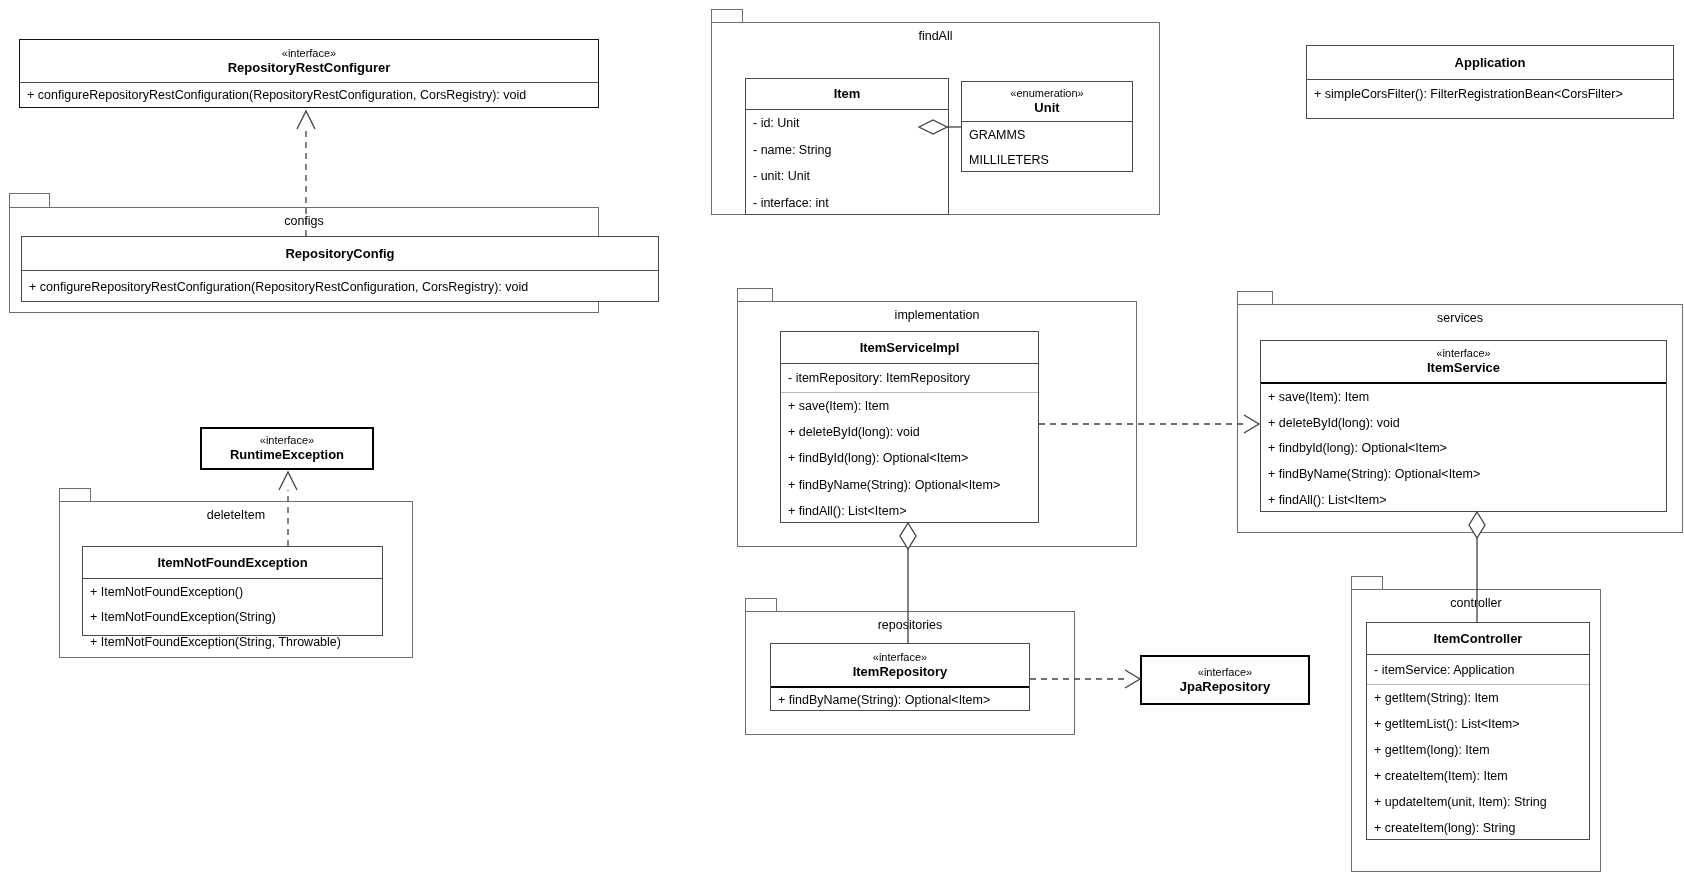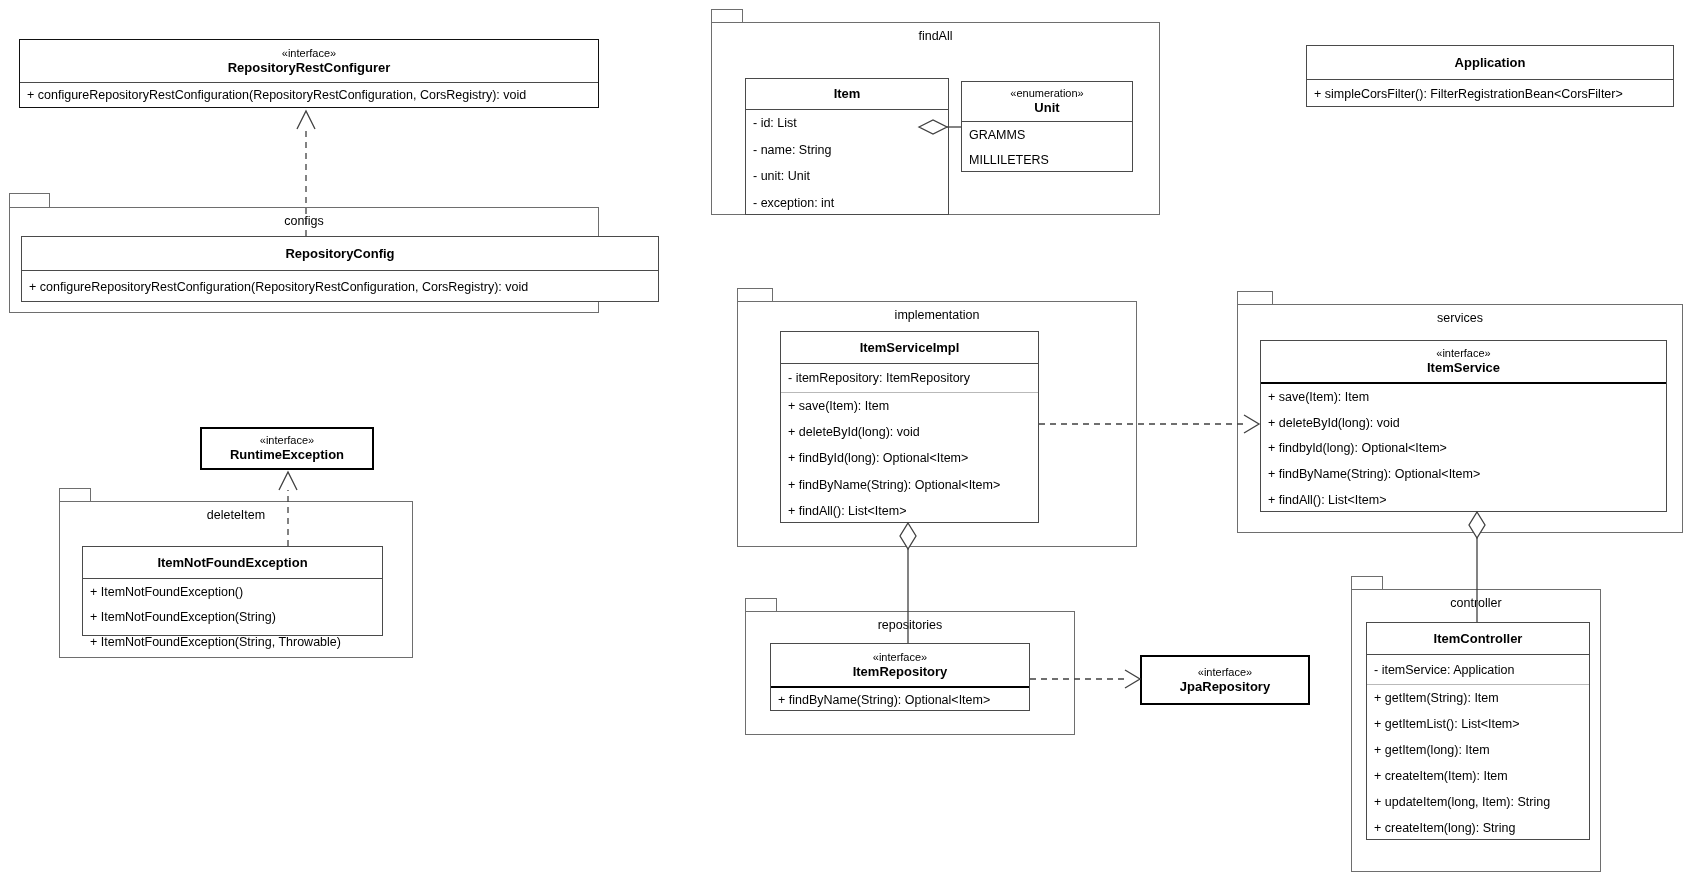--- a/index.html
+++ b/index.html
@@ -81,39 +81,39 @@
     <div class="sec">
       <div class="mrow" style="height:31px">+ configureRepositoryRestConfiguration(RepositoryRestConfiguration, CorsRegistry): void</div>
     </div>
   </div>
 
   <div class="cls" style="left:745px;top:78px;width:204px;height:137px">
     <div class="head" style="height:30px">
       <div class="cname">Item</div>
     </div>
     <div class="sec">
-      <div class="mrow" style="height:26.5px">- id: List</div>
+      <div class="mrow" style="height:26.5px">- id: Unit</div>
       <div class="mrow" style="height:26.5px">- name: String</div>
       <div class="mrow" style="height:26.5px">- unit: Unit</div>
-      <div class="mrow" style="height:26.5px">- exception: int</div>
+      <div class="mrow" style="height:26.5px">- interface: int</div>
     </div>
   </div>
 
   <div class="cls" style="left:961px;top:81px;width:172px;height:91px">
     <div class="head" style="height:39px">
       <div class="stereo">«enumeration»</div>
       <div class="cname">Unit</div>
     </div>
     <div class="sec">
       <div class="mrow" style="height:25.5px">GRAMMS</div>
       <div class="mrow" style="height:25.5px">MILLILETERS</div>
     </div>
   </div>
 
-  <div class="cls" style="left:1306px;top:45px;width:368px;height:62px">
+  <div class="cls" style="left:1306px;top:45px;width:368px;height:74px">
     <div class="head" style="height:33px">
       <div class="cname">Application</div>
     </div>
     <div class="sec">
       <div class="mrow" style="height:27px">+ simpleCorsFilter(): FilterRegistrationBean&lt;CorsFilter&gt;</div>
     </div>
   </div>
 
   <div class="cls" style="left:780px;top:331px;width:259px;height:192px">
     <div class="head" style="height:31px">
@@ -185,21 +185,21 @@
       <div class="cname">ItemController</div>
     </div>
     <div class="sec">
       <div class="mrow" style="height:29px">- itemService: Application</div>
     </div>
     <div class="sec light">
       <div class="mrow" style="height:26px">+ getItem(String): Item</div>
       <div class="mrow" style="height:26px">+ getItemList(): List&lt;Item&gt;</div>
       <div class="mrow" style="height:26px">+ getItem(long): Item</div>
       <div class="mrow" style="height:26px">+ createItem(Item): Item</div>
-      <div class="mrow" style="height:26px">+ updateItem(long, Item): String</div>
+      <div class="mrow" style="height:26px">+ updateItem(unit, Item): String</div>
       <div class="mrow" style="height:26px">+ createItem(long): String</div>
     </div>
   </div>
 
   <svg class="overlay" width="1684" height="880" viewBox="0 0 1684 880">
 
     <g stroke="#404040" stroke-width="1.3" fill="none">
       <path d="M306 236 L306 129" stroke-dasharray="6 5"></path>
       <path d="M297 129 L306 111 L315 129"></path>
     </g>

